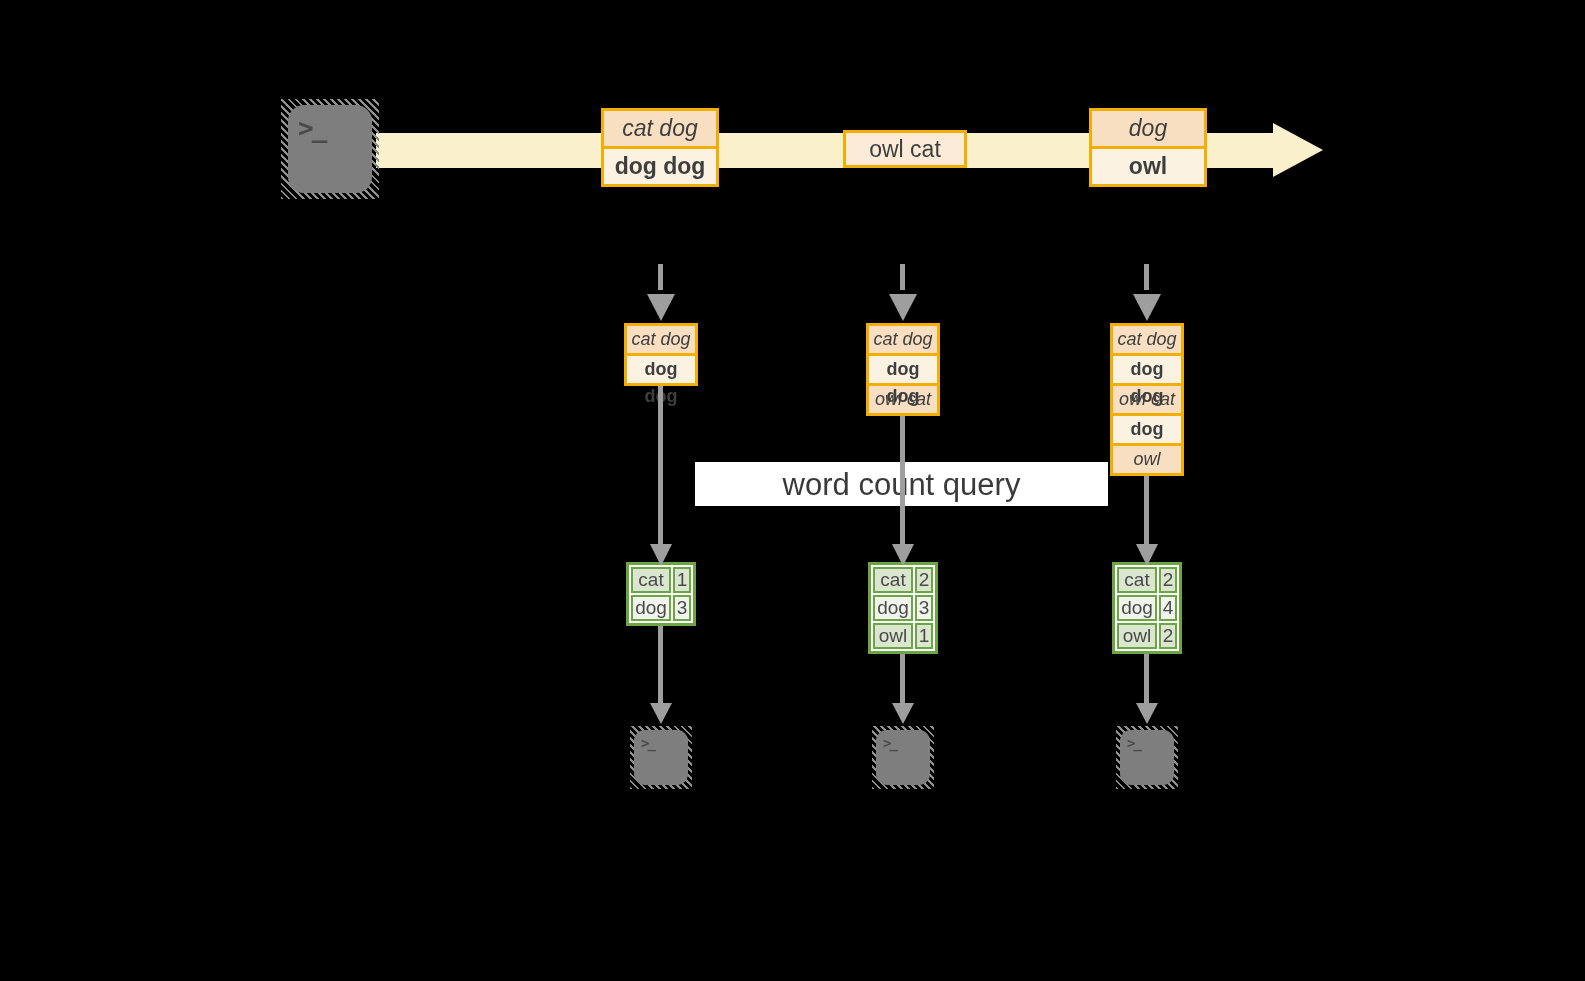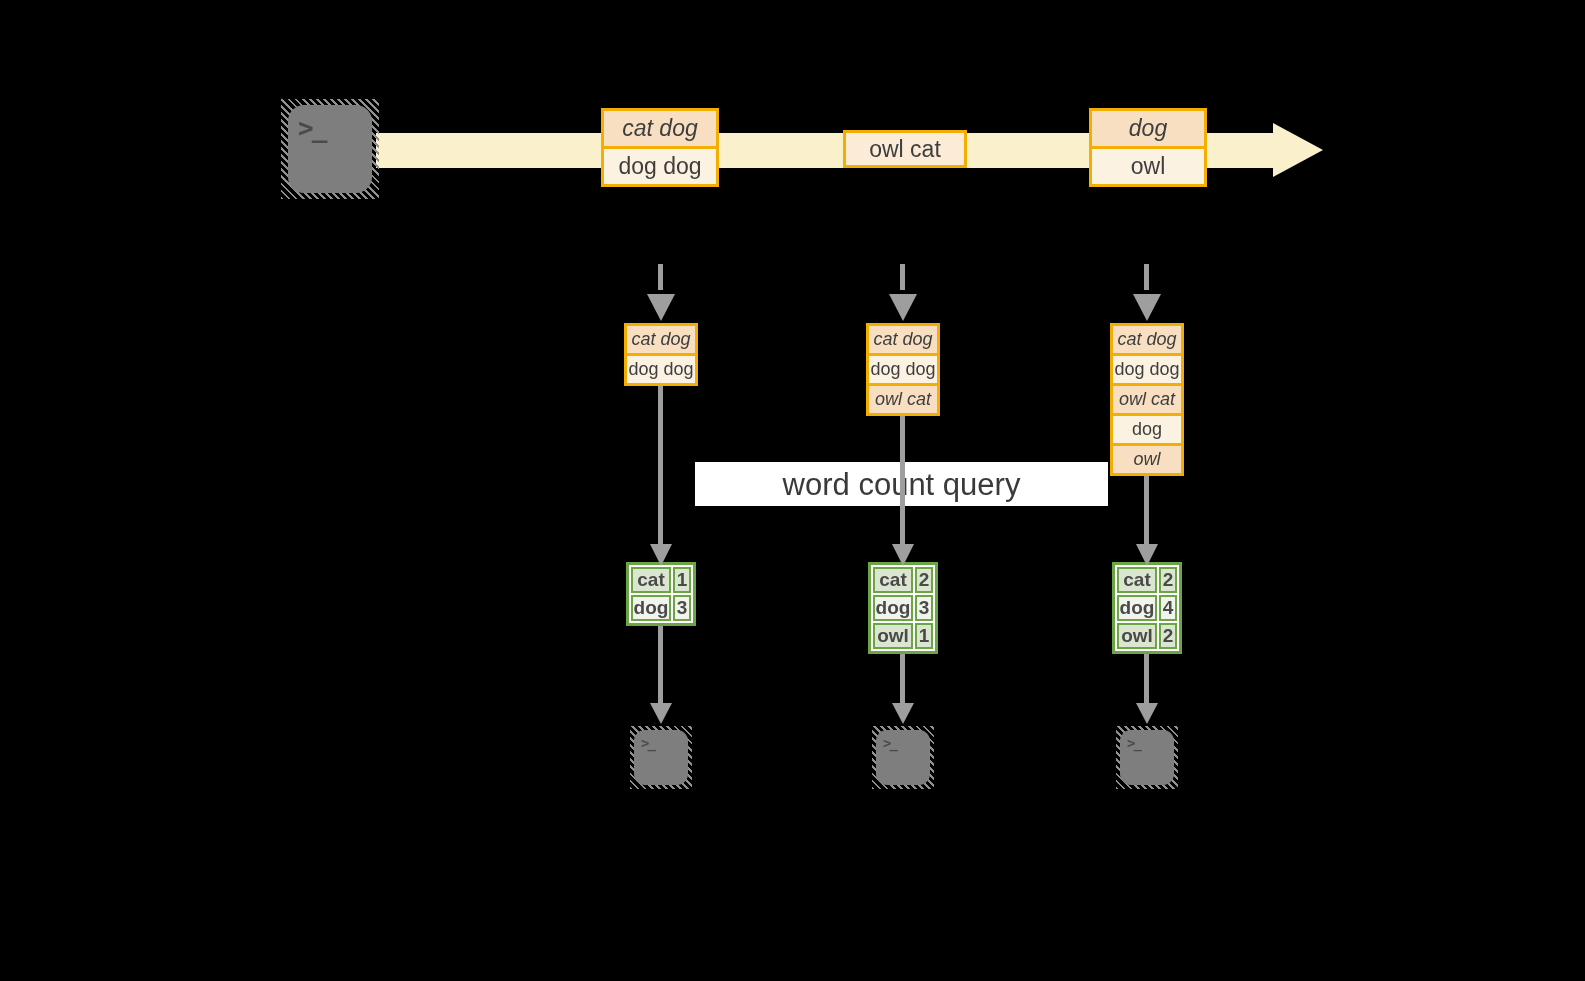--- a/index.html
+++ b/index.html
@@ -29,21 +29,21 @@
     border-top:27px solid transparent;border-bottom:27px solid transparent;
     border-left:50px solid var(--stream-band,#FBF0CC);
   }
   
   .ebox{position:absolute;border:3px solid var(--box-border,#F2AE03);z-index:2;background:var(--box-border,#F2AE03);}
   .ecell{height:35px;line-height:35px;font-size:23px;color:#3E3E3E;text-align:center;
          border-bottom:3px solid var(--box-border,#F2AE03);}
   .ecell:last-child{border-bottom:none;}
   .ecell.single{height:32px;line-height:32px;}
   .peach{background:var(--cell-peach,#F8DFC2);font-style:italic;}
-  .cream{background:var(--cell-cream,#FCF2E2);}
+  .cream{background:var(--cell-cream,#FCF2E2);font-weight:bold;}
   .cream2{background:var(--owl-cat-fill,#FBEBD7);}
   
   .dash{position:absolute;top:264px;width:5px;height:26px;background:var(--arrow-gray,#9E9E9E);z-index:3;}
   .dhead{position:absolute;top:294px;width:0;height:0;z-index:3;
          border-left:14px solid transparent;border-right:14px solid transparent;
          border-top:27px solid var(--arrow-gray,#9E9E9E);}
   
   .stack{position:absolute;top:323px;width:68px;border:3px solid var(--box-border,#F2AE03);z-index:2;}
   .scell{height:27px;line-height:27px;font-size:18px;color:#3E3E3E;text-align:center;
          border-bottom:3px solid var(--box-border,#F2AE03);}
@@ -55,21 +55,21 @@
          border-top:22px solid var(--arrow-gray,#9E9E9E);}
   
   .query-box{
     position:absolute;left:695px;top:462px;width:413px;height:44px;background:#fff;z-index:1;
     text-align:center;line-height:46px;font-size:31px;color:#3A3A3A;
   }
   
   .ctable{position:absolute;top:562px;border-collapse:separate;border-spacing:2px;
           background:#fff;border:3px solid var(--table-border,#6CA644);z-index:2;}
   .ctable td{border:2px solid var(--table-border,#6CA644);text-align:center;
-             font-size:19px;color:#4A4A4A;padding:0;font-weight:bold;}
+             font-size:19px;color:#4A4A4A;padding:0;}
   .ctable td.w{width:36px;height:22px;}
   .ctable td.n{width:14px;height:22px;}
   .row-dark td{background:var(--row-dark,#DBE6D1);}
   .row-light td{background:var(--row-light,#F1F4EC);}
 </style>
 </head>
 <body>
 
 <div id="canvas">
 

